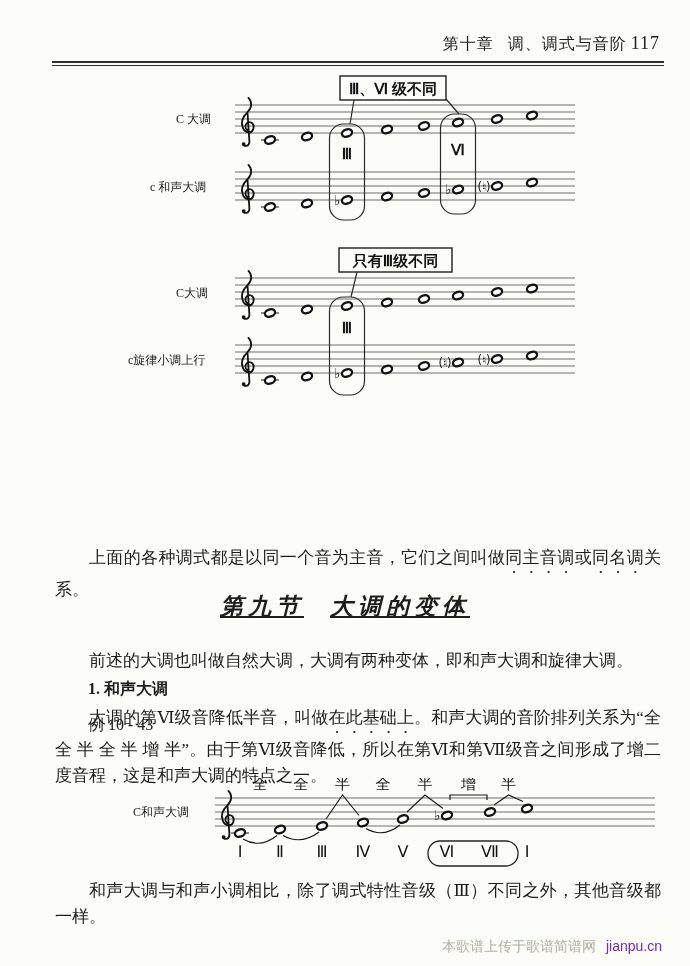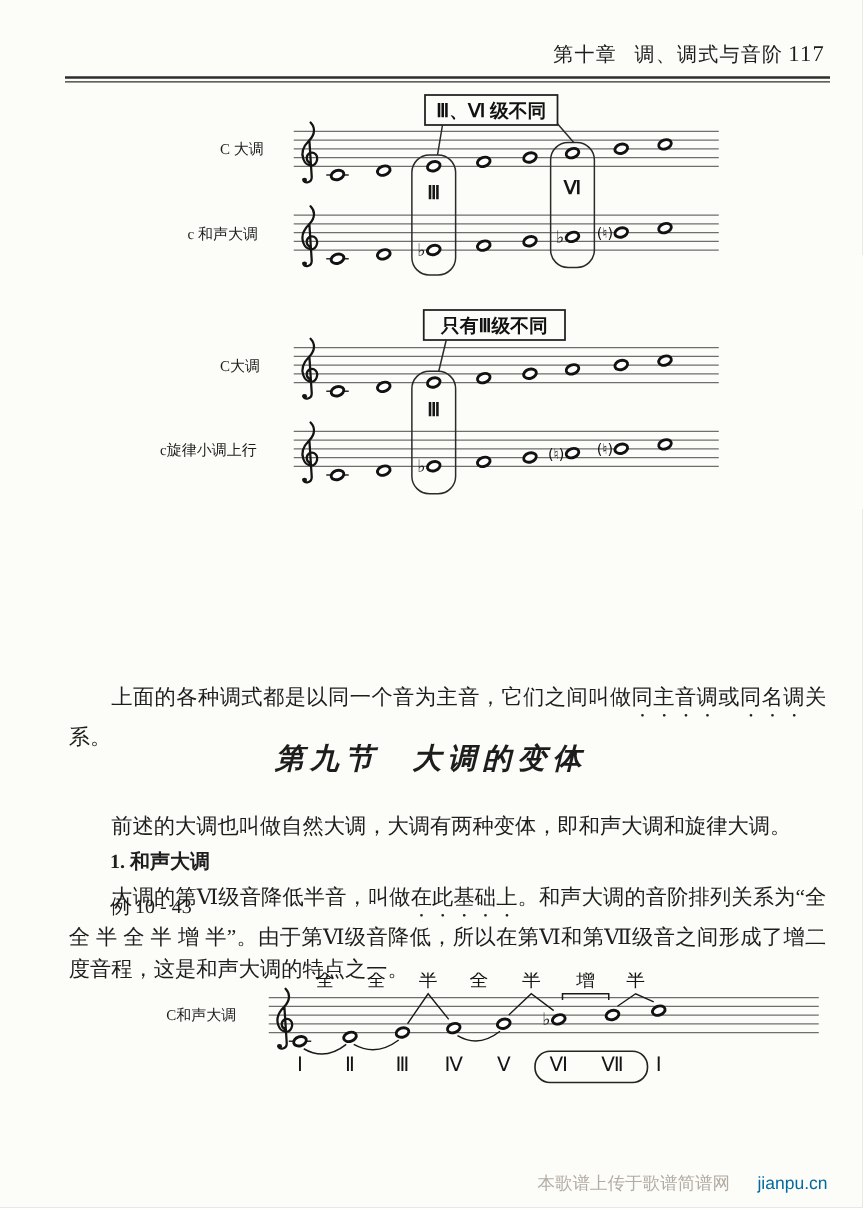--- a/index.html
+++ b/index.html
@@ -11,27 +11,27 @@
   .header-line .pagenum{margin-left:4px;font-size:18px;}
   .rule{position:absolute;left:52px;right:26px;top:61px;height:2px;
         border-top:2px solid #2e2e2e;border-bottom:1px solid #2e2e2e;}
   .staff-label{position:absolute;font-size:12px;white-space:nowrap;}
   .music{position:absolute;}
   .bodytext{position:absolute;left:55px;width:606px;font-size:17px;line-height:26px;
             text-align:justify;text-indent:34px;}
   .em-dots{-webkit-text-emphasis:filled dot;-webkit-text-emphasis-position:under right;
            text-emphasis:filled dot;text-emphasis-position:under right;margin-top:43px;}
   .section-heading{position:absolute;left:0;width:690px;top:591px;text-align:center;
-                   font-size:23px;font-weight:bold;font-style:italic;letter-spacing:5px;}
+                   font-size:23px;font-weight:bold;font-style:italic;letter-spacing:5px;text-decoration:underline;}
   .section-heading .gap{display:inline-block;width:26px;}
   .subheading{position:absolute;left:88px;top:679px;font-size:16px;font-weight:bold;}
   .example-number{position:absolute;left:88px;top:715px;font-size:16px;}
   .footer{position:absolute;right:28px;top:938px;font-size:14px;color:#b3aca2;
           font-family:"Liberation Sans","DejaVu Sans",sans-serif;}
-  .footer .site{color:#0369a1;margin-left:22px;}
+  .footer .site{color:#6d28d9;margin-left:10px;}
 </style>
 </head>
 <body>
 
 <div class="page">
 
   <div class="header-line">
     <span class="chapter">第十章</span><span>调、调式与音阶</span><span class="pagenum">117</span>
   </div>
   <div class="rule"></div>
@@ -189,16 +189,17 @@
       <text x="110" y="79" text-anchor="middle" font-size="16" fill="#141414" font-family="&quot;Liberation Serif&quot;,serif">Ⅰ</text>
       <text x="150" y="79" text-anchor="middle" font-size="16" fill="#141414" font-family="&quot;Liberation Serif&quot;,serif">Ⅱ</text>
       <text x="192" y="79" text-anchor="middle" font-size="16" fill="#141414" font-family="&quot;Liberation Serif&quot;,serif">Ⅲ</text>
       <text x="233" y="79" text-anchor="middle" font-size="16" fill="#141414" font-family="&quot;Liberation Serif&quot;,serif">Ⅳ</text>
       <text x="273" y="79" text-anchor="middle" font-size="16" fill="#141414" font-family="&quot;Liberation Serif&quot;,serif">Ⅴ</text>
       <text x="317" y="79" text-anchor="middle" font-size="16" fill="#141414" font-family="&quot;Liberation Serif&quot;,serif">Ⅵ</text>
       <text x="360" y="79" text-anchor="middle" font-size="16" fill="#141414" font-family="&quot;Liberation Serif&quot;,serif">Ⅶ</text>
       <text x="397" y="79" text-anchor="middle" font-size="16" fill="#141414" font-family="&quot;Liberation Serif&quot;,serif">Ⅰ</text>
     </svg>
 
+  <p class="bodytext" style="top:878px">和声大调与和声小调相比，除了调式特性音级（Ⅲ）不同之外，其他音级都一样。</p>
 
   <div class="footer"><span>本歌谱上传于歌谱简谱网</span><span class="site">jianpu.cn</span></div>
 
 </div>
 
 </body></html>

